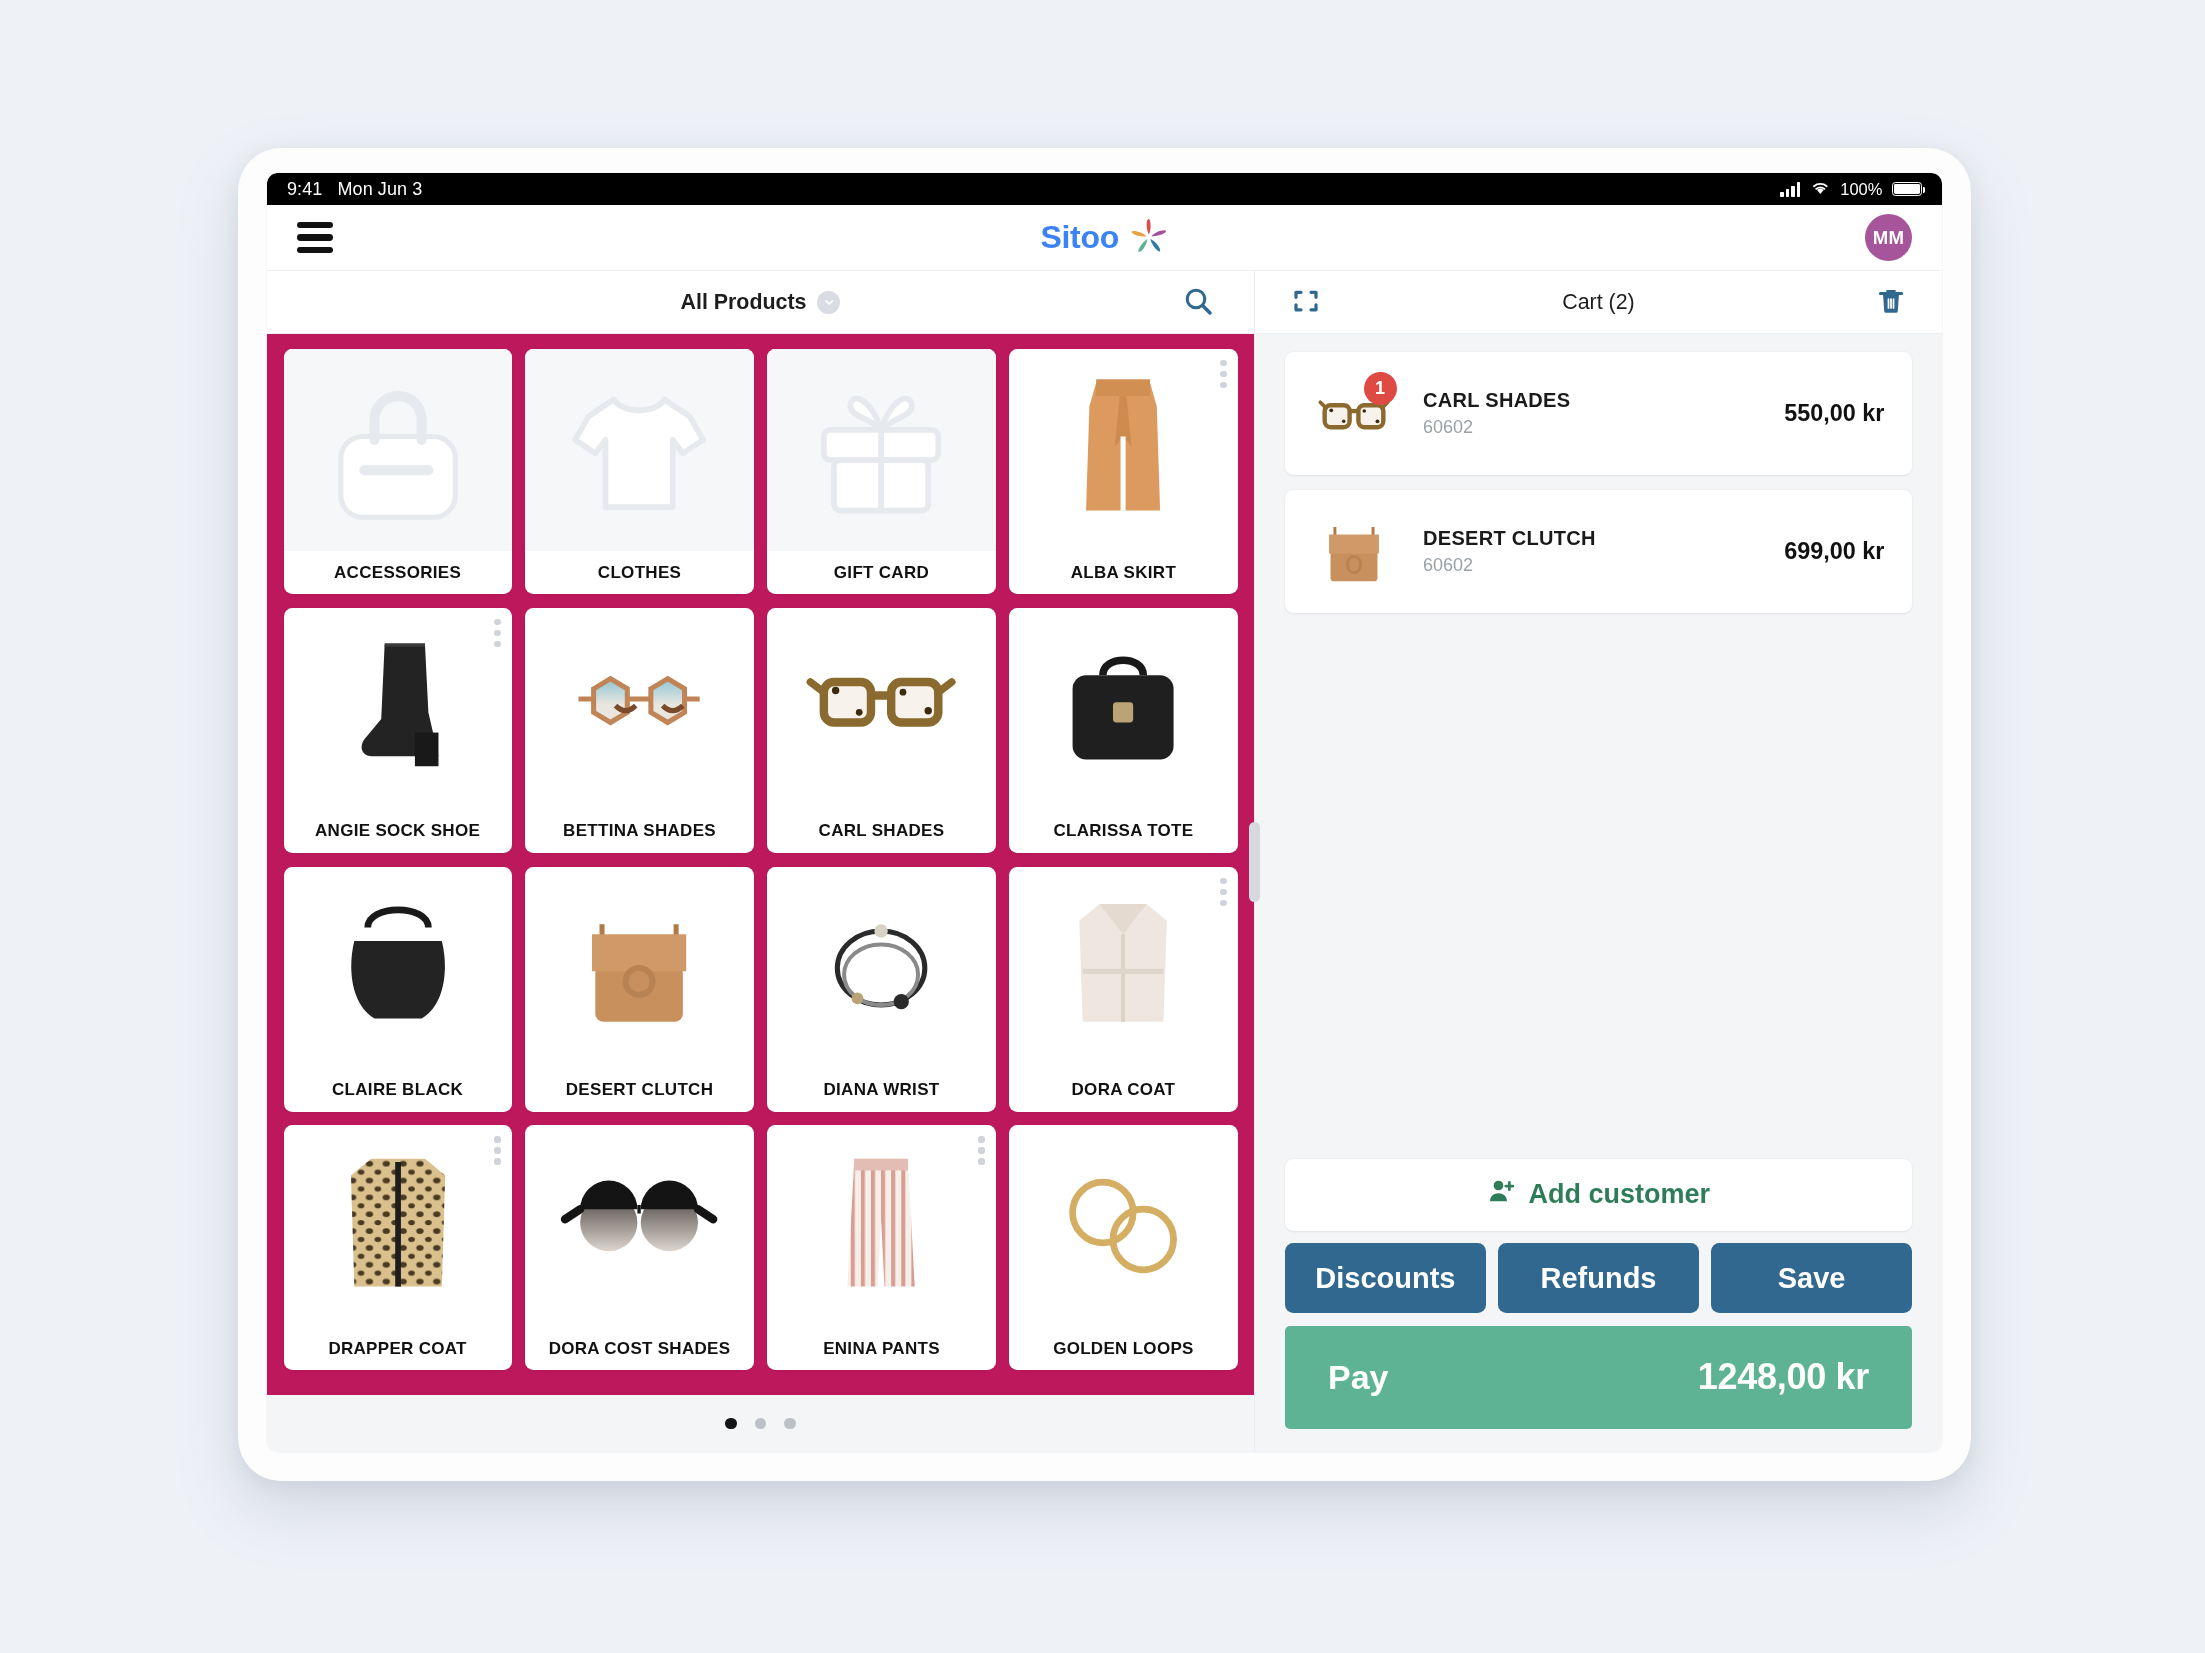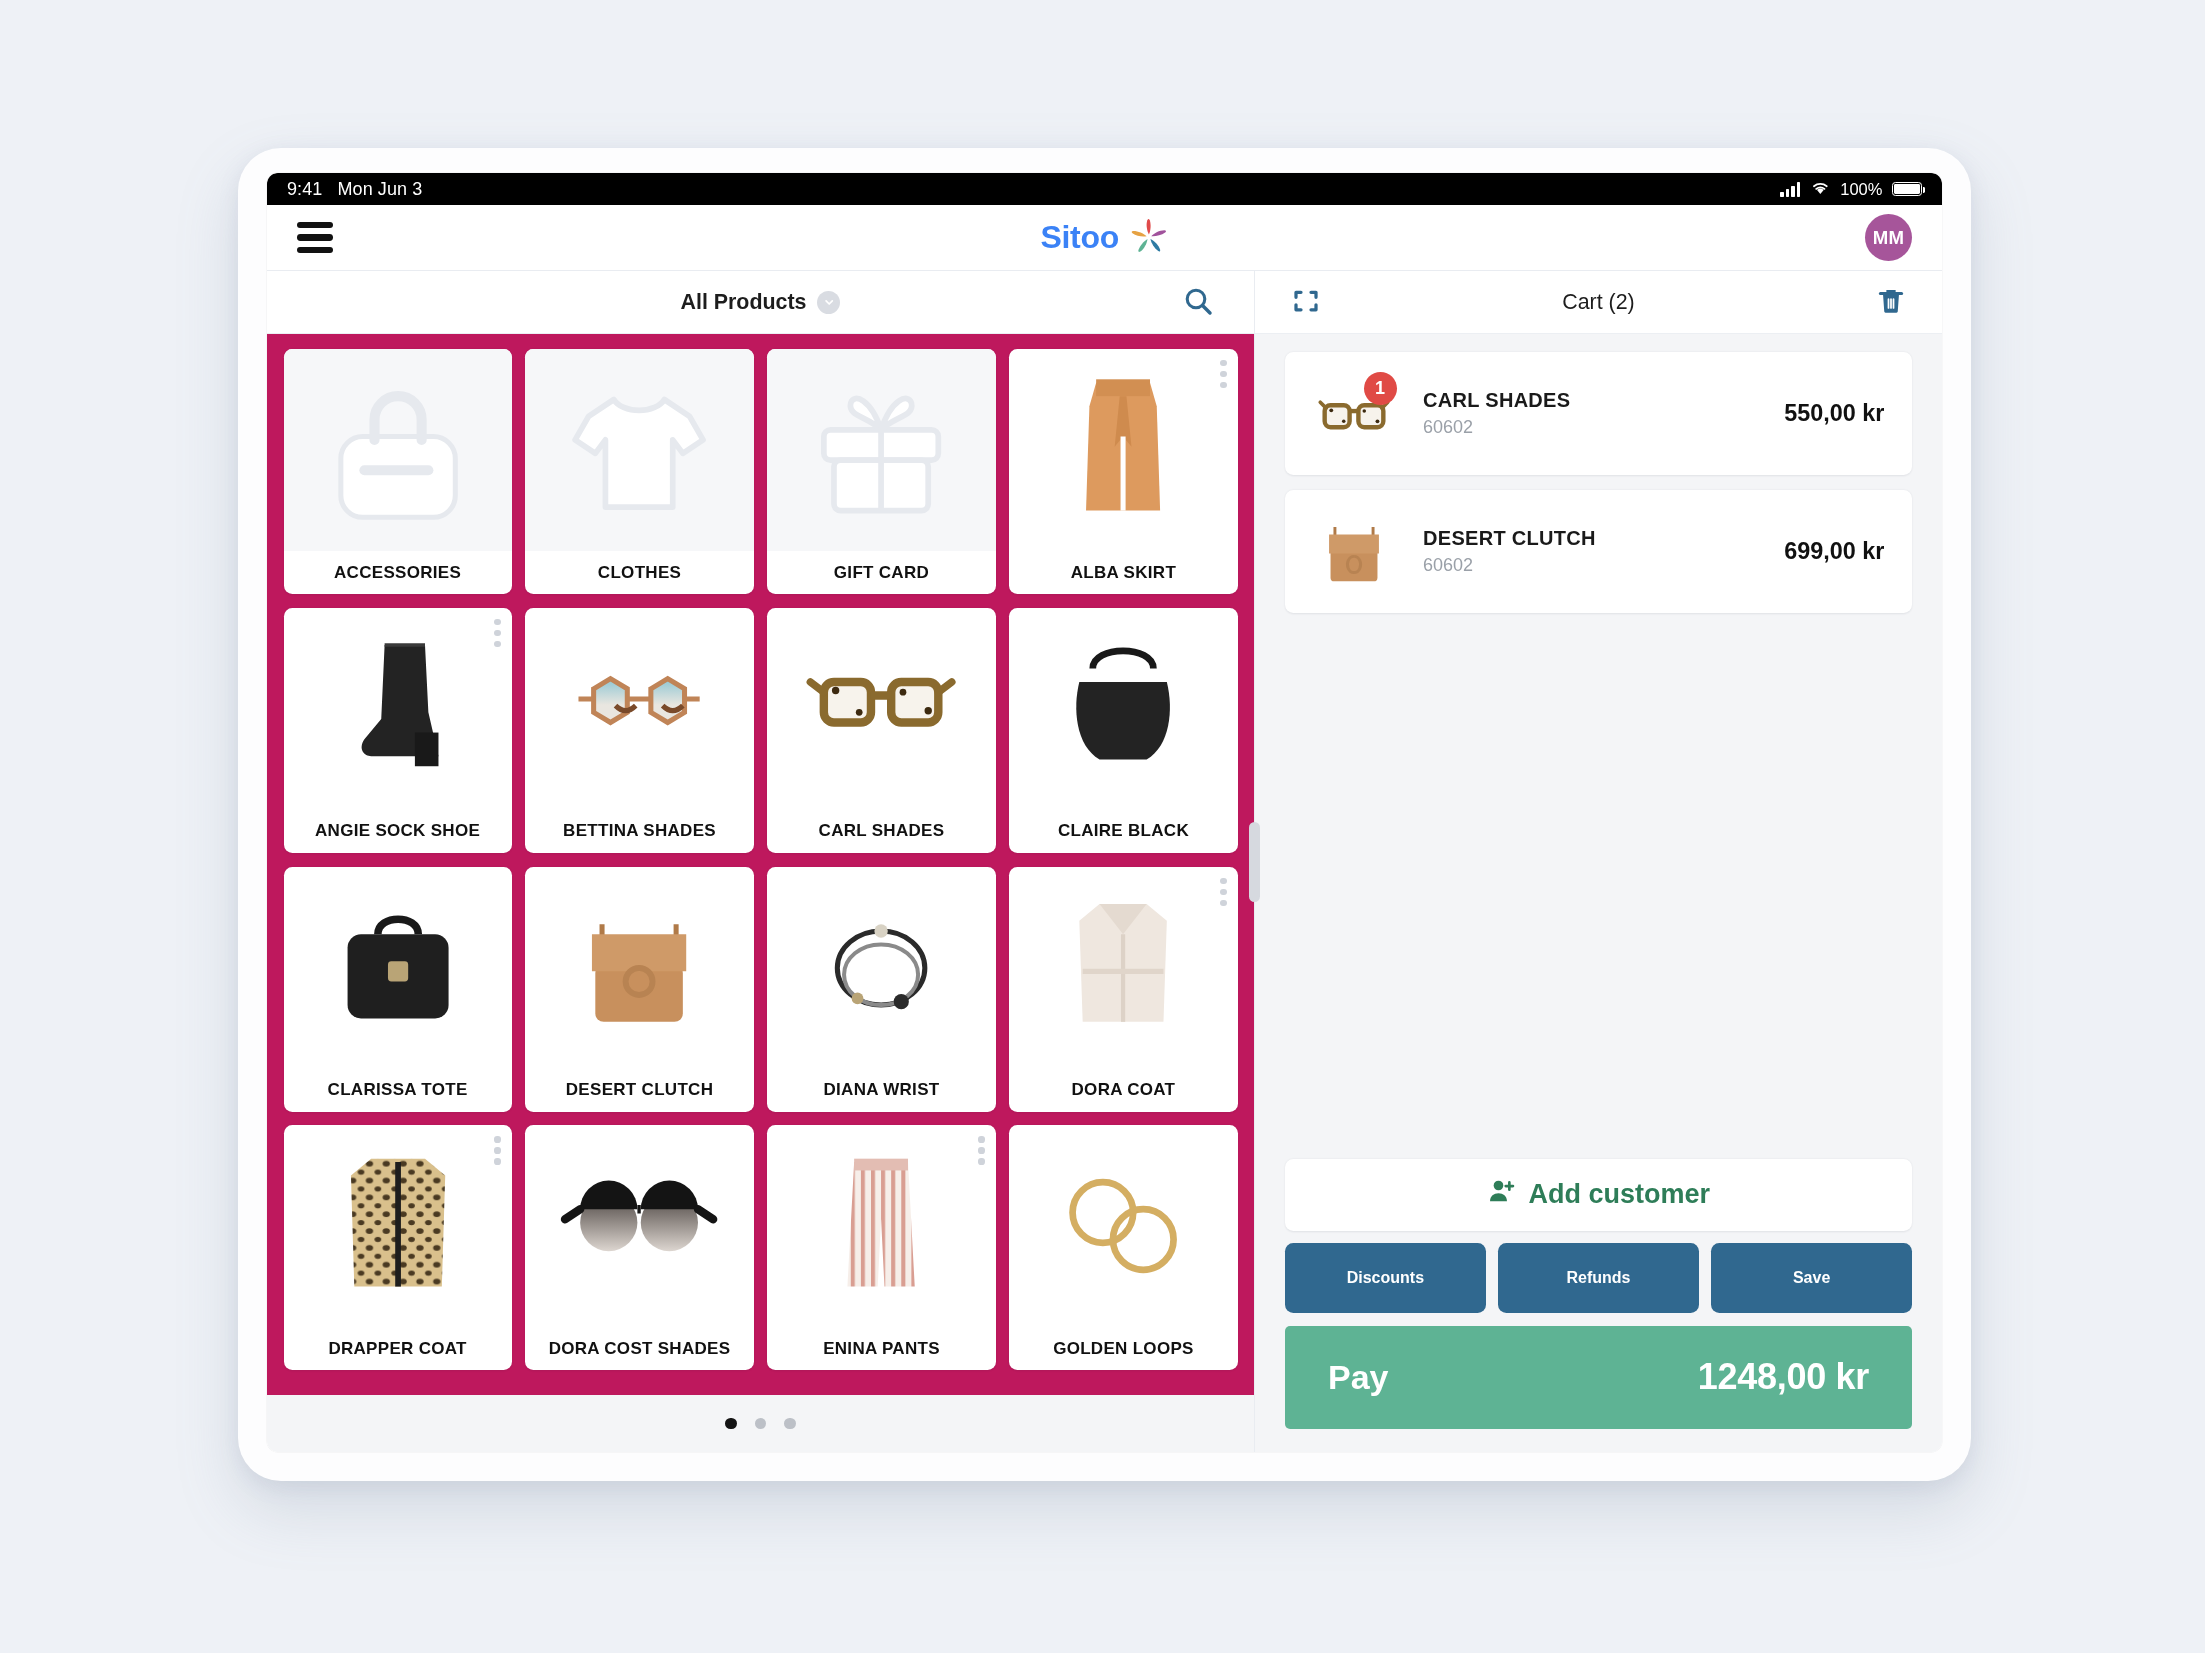--- a/index.html
+++ b/index.html
@@ -140,21 +140,21 @@
   .cart-footer { flex:0 0 auto; padding: 0 30px 23.4px 30px; }
   .addcust {
     background:#fff; border-radius:8.3px; height:72px; margin-bottom:12.4px;
     display:flex; align-items:center; justify-content:center; gap:12.4px;
     box-shadow: 0 0.7px 2.1px rgba(25,35,60,.09); cursor:pointer;
   }
   .addcust span { font-size:27px; font-weight:700; color:#2e7d58; }
   .btnrow { display:flex; gap:12.4px; margin-bottom:12.4px; }
   .btn-blue {
     flex:1 1 0; height: 70px; background:#30688f; border-radius:8.3px;
-    color:#fff; font-size:16px; font-weight:700;
+    color:#fff; font-size:29px; font-weight:700;
     display:flex; align-items:center; justify-content:center; cursor:pointer;
     border:none; font-family:inherit;
   }
   .btn-pay {
     height: 103px; background:#5eb394; border-radius:5px;
     display:flex; align-items:center; justify-content:space-between;
     padding: 0 43px; color:#fff; cursor:pointer;
   }
   .pay-label { font-size:34px; font-weight:700; }
   .pay-amount { font-size:36px; font-weight:700; letter-spacing:-0.3px; }
@@ -348,36 +348,36 @@
                     <circle cx="73" cy="50" r="2" fill="#3d2a10"></circle>
                       <circle cx="88" cy="61" r="2.2" fill="#3d2a10"></circle>
                   </svg>
                 </div>
                 <div class="label">CARL SHADES</div>
               </div>
 
               <div class="card">
                 <div class="thumb">
                   <svg class="art" viewBox="0 0 120 120">
-                    <path d="M42 36 C42 22 78 22 78 36" fill="none" stroke="#191919" stroke-width="4"></path>
-                    <path d="M34 44 H86 C90 60 88 82 74 90 H46 C32 82 30 60 34 44Z" fill="#232323"></path>
-                  </svg>
-                </div>
-                <div class="label">CLAIRE BLACK</div>
-              </div>
-
-              <div class="card">
-                <div class="thumb">
-                  <svg class="art" viewBox="0 0 120 120">
                     <path d="M48 40 C48 28 72 28 72 40" fill="none" stroke="#191919" stroke-width="4.5"></path>
                     <rect x="30" y="40" width="60" height="50" rx="8" fill="#1f1f1f"></rect>
                     <rect x="54" y="56" width="12" height="12" rx="2" fill="#b9a476"></rect>
                   </svg>
                 </div>
                 <div class="label">CLARISSA TOTE</div>
+              </div>
+
+              <div class="card">
+                <div class="thumb">
+                  <svg class="art" viewBox="0 0 120 120">
+                    <path d="M42 36 C42 22 78 22 78 36" fill="none" stroke="#191919" stroke-width="4"></path>
+                    <path d="M34 44 H86 C90 60 88 82 74 90 H46 C32 82 30 60 34 44Z" fill="#232323"></path>
+                  </svg>
+                </div>
+                <div class="label">CLAIRE BLACK</div>
               </div>
 
               <div class="card">
                 <div class="thumb">
                   <svg class="art" viewBox="0 0 120 120">
                     <path d="M38 34 L38 46 M82 34 L82 46" stroke="#b07a48" stroke-width="3"></path>
                     <rect x="34" y="58" width="52" height="34" rx="5" fill="#c8905d"></rect>
                     <path d="M32 40 H88 V62 H32Z" fill="#cf9a68"></path>
                     <circle cx="60" cy="68" r="8" fill="none" stroke="#b88352" stroke-width="3.5"></circle>
                   </svg>

